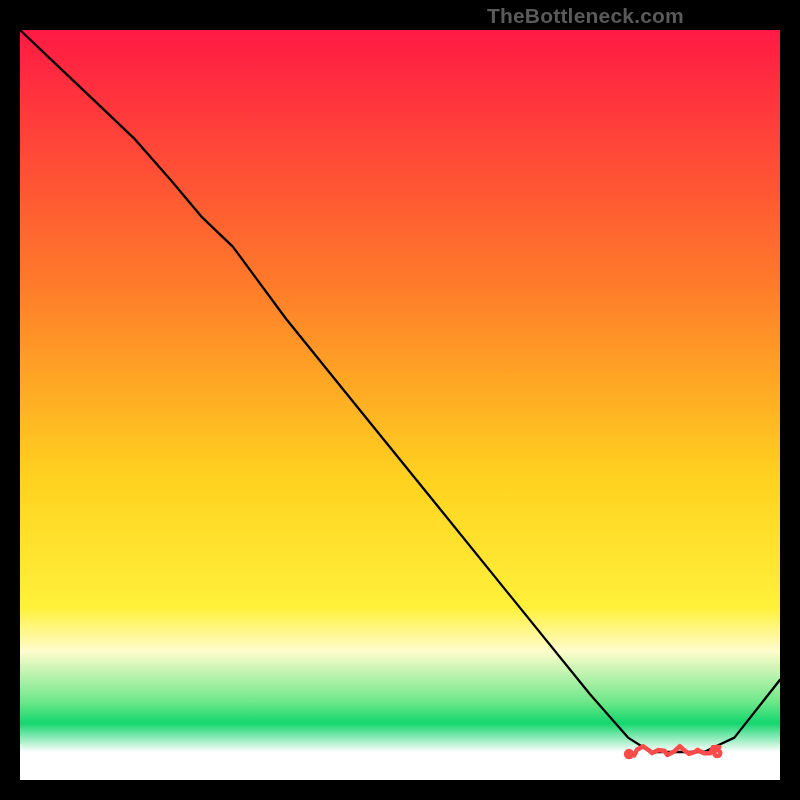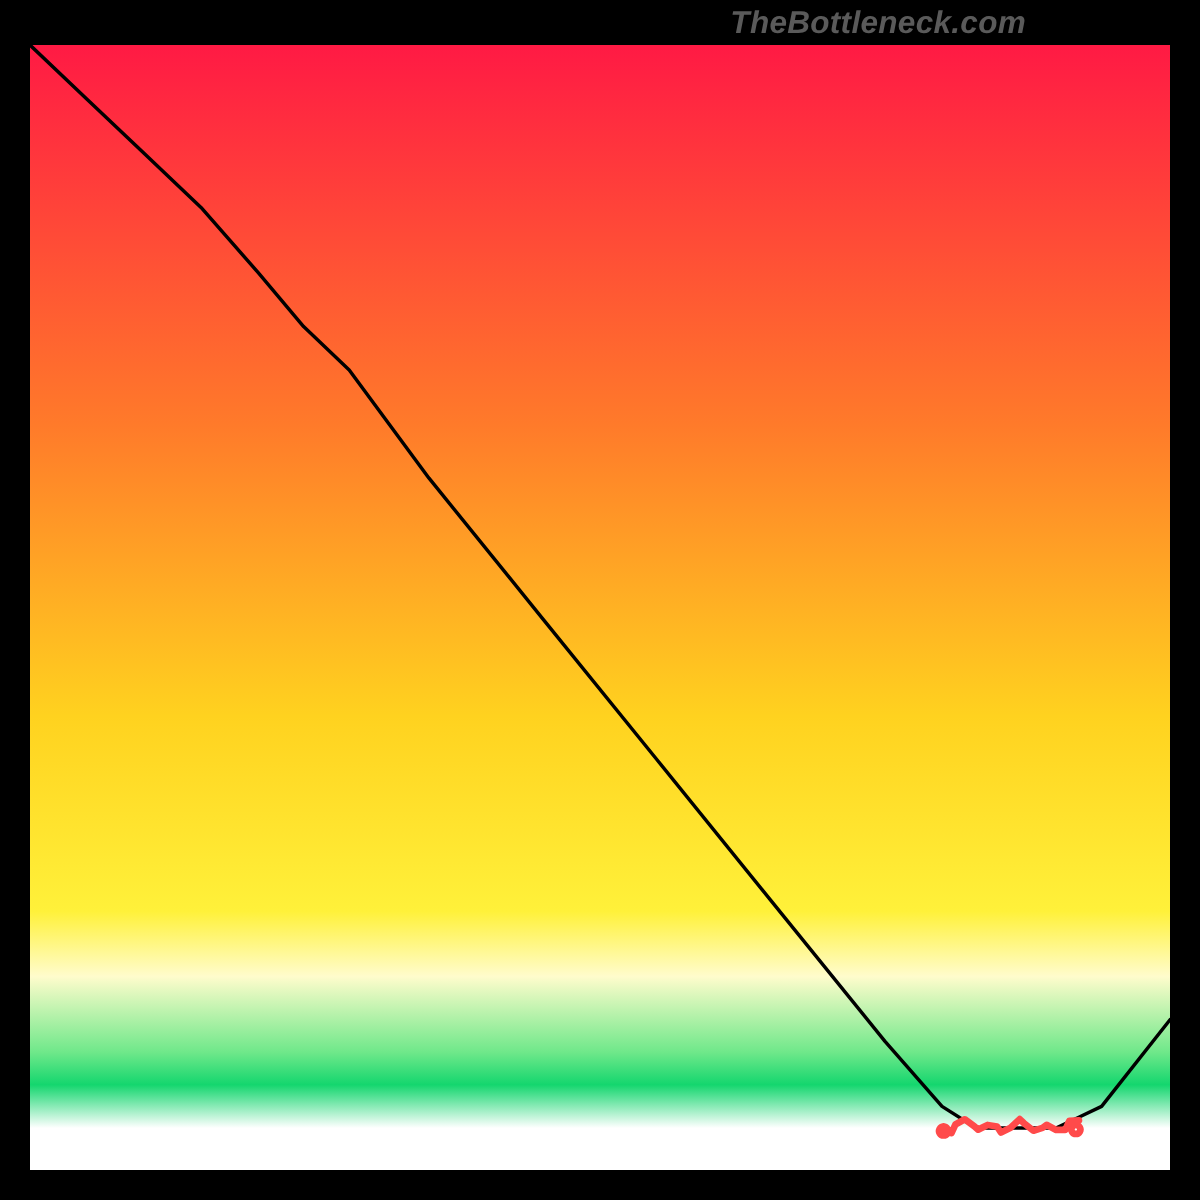--- a/index.html
+++ b/index.html
@@ -8,21 +8,20 @@
     width: 800px;
     height: 800px;
     background: #000;
     font-family: Arial, Helvetica, sans-serif;
     overflow: hidden;
   }
   .stage {
     position: relative;
     width: 698px;
     height: 800px;
-    font-style: italic;
   }
   .watermark {
     position: absolute;
     top: 4px;
     right: 14px;
     color: #5a5a5a;
     font-size: 21px;
     font-weight: 600;
     letter-spacing: 0.2px;
     user-select: none;

